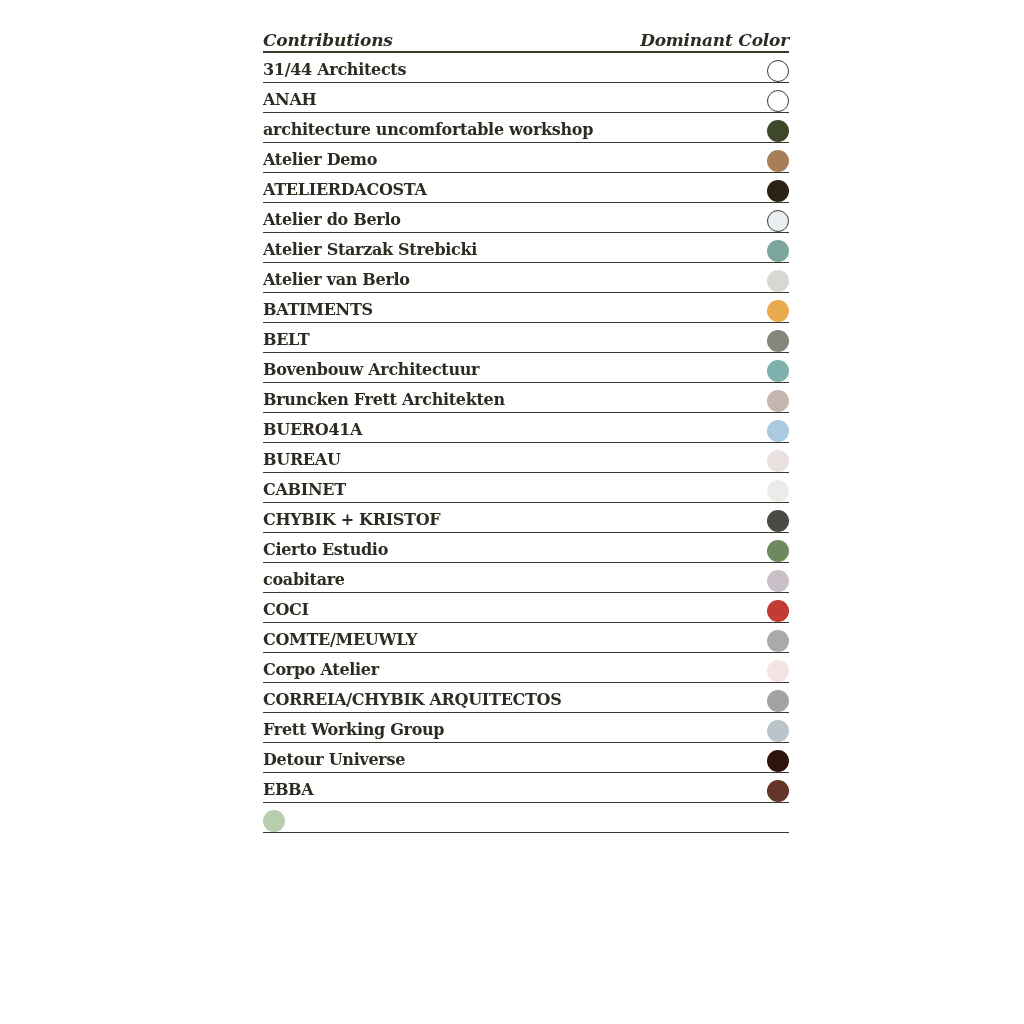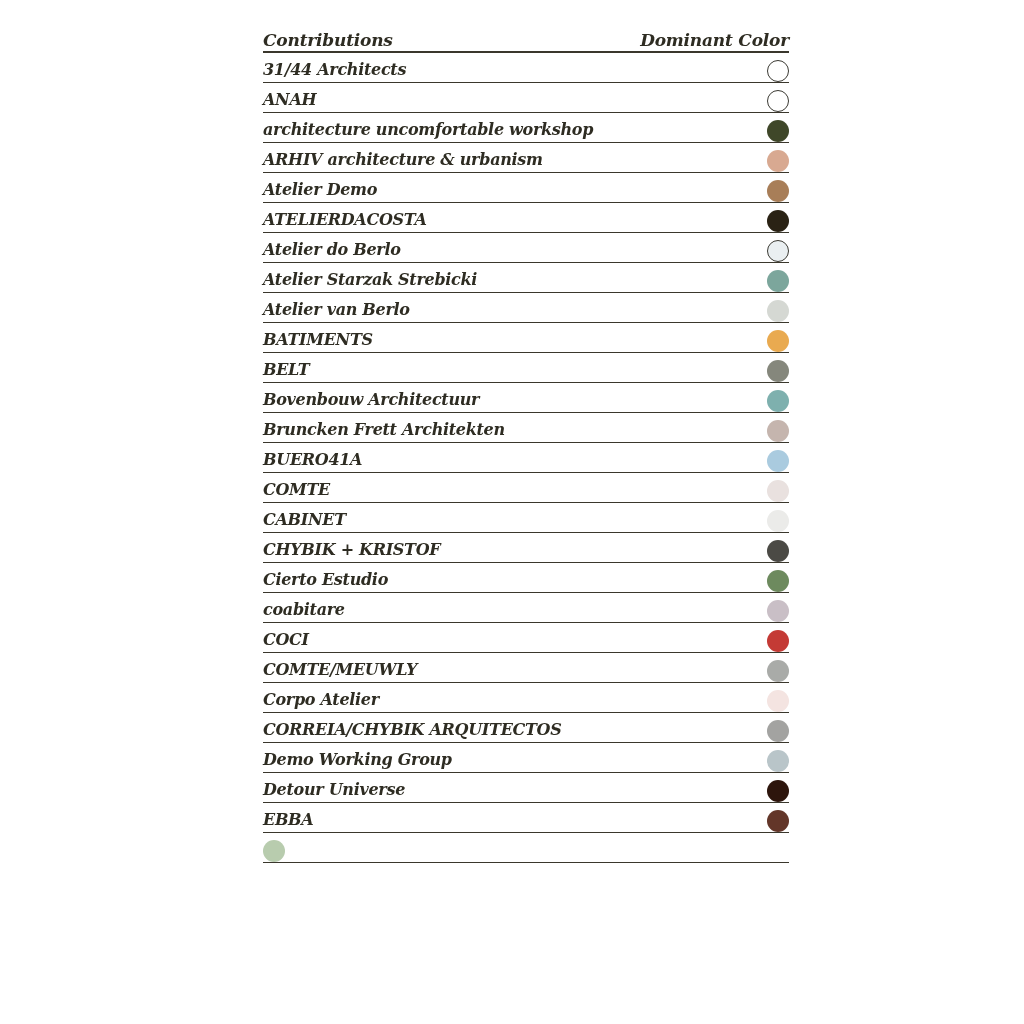--- a/index.html
+++ b/index.html
@@ -40,21 +40,20 @@
   }
   .row {
     display: flex;
     justify-content: space-between;
     align-items: flex-end;
     height: 29px;
     border-bottom: 1.5px solid #3a372c;
   }
   .row .name {
     font-weight: 700;
-    font-style: italic;
     font-size: 16px;
     line-height: 1;
     color: #2e2c22;
     letter-spacing: -0.3px;
     white-space: nowrap;
     padding-bottom: 4px;
   }
   .row .dot {
     flex: none;
     width: 22px;
@@ -84,24 +83,20 @@
   <div class="row">
     <span class="name">ANAH</span>
     <span class="dot outlined" style="background: rgb(255, 255, 255);"></span>
   </div>
 
   <div class="row">
     <span class="name">architecture uncomfortable workshop</span>
     <span class="dot" style="background: rgb(63, 71, 41);"></span>
   </div>
 
-  <div class="row">
-    <span class="name">ARHIV architecture &amp; urbanism</span>
-    <span class="dot" style="background: rgb(216, 169, 145);"></span>
-  </div>
 
   <div class="row">
     <span class="name">Atelier Demo</span>
     <span class="dot" style="background: rgb(168, 126, 88);"></span>
   </div>
 
   <div class="row">
     <span class="name">ATELIERDACOSTA</span>
     <span class="dot" style="background: rgb(42, 34, 20);"></span>
   </div>
@@ -140,21 +135,21 @@
     <span class="name">Bruncken Frett Architekten</span>
     <span class="dot" style="background: rgb(197, 181, 174);"></span>
   </div>
 
   <div class="row">
     <span class="name">BUERO41A</span>
     <span class="dot" style="background: rgb(170, 203, 223);"></span>
   </div>
 
   <div class="row">
-    <span class="name">COMTE</span>
+    <span class="name">BUREAU</span>
     <span class="dot" style="background: rgb(233, 225, 223);"></span>
   </div>
 
   <div class="row">
     <span class="name">CABINET</span>
     <span class="dot" style="background: rgb(235, 235, 233);"></span>
   </div>
 
   <div class="row">
     <span class="name">CHYBIK + KRISTOF</span>
@@ -186,21 +181,21 @@
     <span class="dot" style="background: rgb(244, 228, 225);"></span>
   </div>
 
   <div class="row">
     <span class="name">CORREIA/CHYBIK ARQUITECTOS</span>
     <span class="dot" style="background: rgb(163, 163, 161);"></span>
   </div>
 
 
   <div class="row">
-    <span class="name">Demo Working Group</span>
+    <span class="name">Frett Working Group</span>
     <span class="dot" style="background: rgb(185, 197, 201);"></span>
   </div>
 
   <div class="row">
     <span class="name">Detour Universe</span>
     <span class="dot" style="background: rgb(45, 21, 12);"></span>
   </div>
 
 
 

